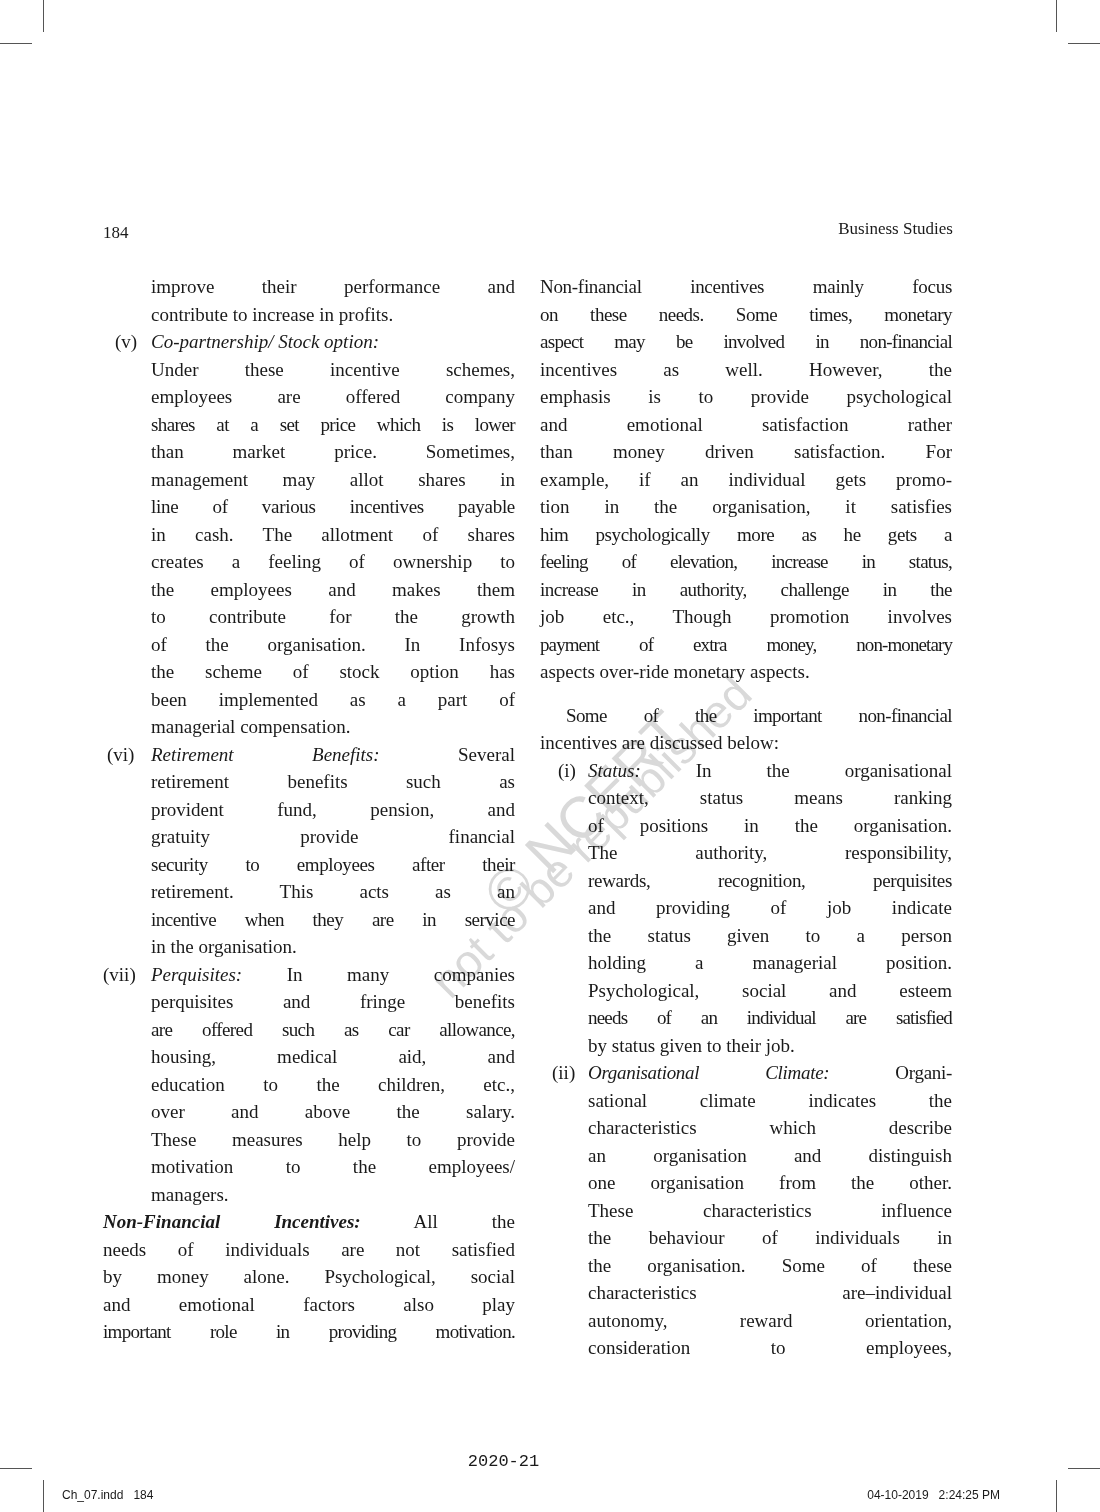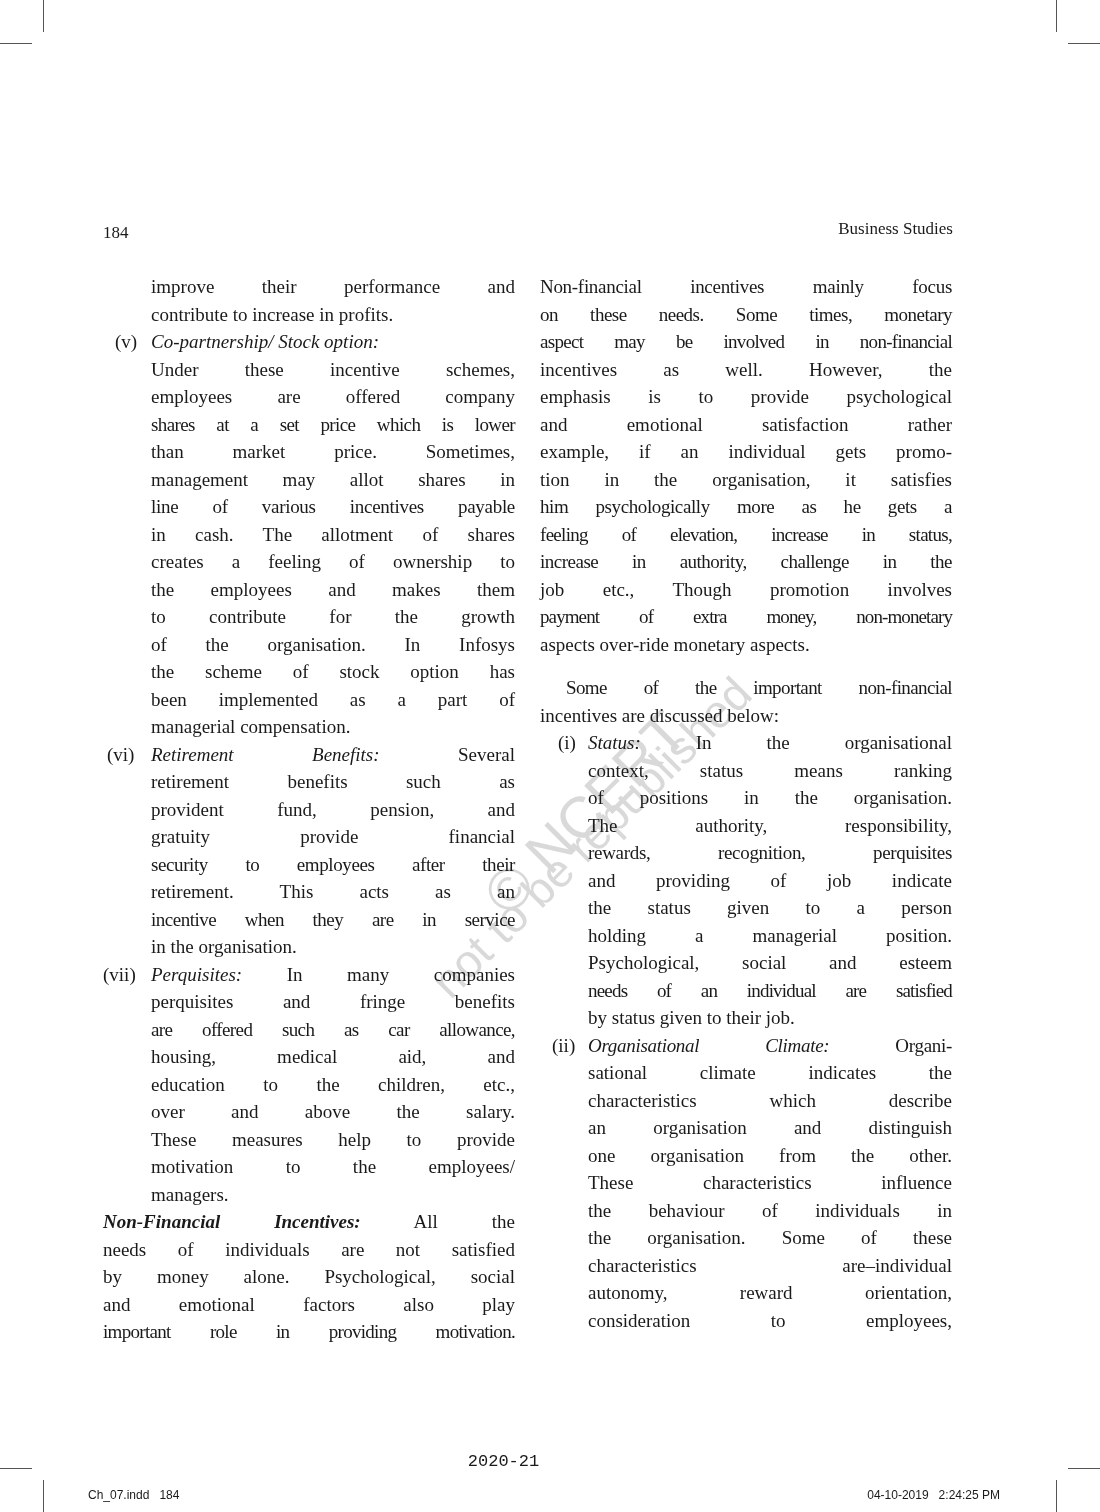--- a/index.html
+++ b/index.html
@@ -111,20 +111,21 @@
 </div>
 
 <div class="col right">
   <div>
     <span class="line" style="letter-spacing:-0.3px;">Non-financial incentives mainly focus</span>
     <span class="line" style="letter-spacing:-0.5px;">on these needs. Some times, monetary</span>
     <span class="line" style="letter-spacing:-0.7px;">aspect may be involved in non-financial</span>
     <span class="line">incentives as well. However, the</span>
     <span class="line">emphasis is to provide psychological</span>
     <span class="line">and emotional satisfaction rather</span>
+    <span class="line">than money driven satisfaction. For</span>
     <span class="line">example, if an individual gets promo-</span>
     <span class="line">tion in the organisation, it satisfies</span>
     <span class="line" style="letter-spacing:-0.4px;">him psychologically more as he gets a</span>
     <span class="line" style="letter-spacing:-0.7px;">feeling of elevation, increase in status,</span>
     <span class="line" style="letter-spacing:-0.5px;">increase in authority, challenge in the</span>
     <span class="line">job etc., Though promotion involves</span>
     <span class="line" style="letter-spacing:-0.9px;">payment of extra money, non-monetary</span>
     <span class="line last">aspects over-ride monetary aspects.</span>
   </div>
   <div>
@@ -161,14 +162,14 @@
       <span class="line">the behaviour of individuals in</span>
       <span class="line">the organisation. Some of these</span>
       <span class="line">characteristics are–individual</span>
       <span class="line">autonomy, reward orientation,</span>
       <span class="line">consideration to employees,</span>
     </span>
   </div>
 </div>
 
 <div class="footer-year">2020-21</div>
-<div class="slug-left" style="white-space:pre;margin-left:26px;">Ch_07.indd   184</div>
+<div class="slug-left" style="white-space:pre;">Ch_07.indd   184</div>
 <div class="slug-right" style="white-space:pre;">04-10-2019   2:24:25 PM</div>
 
 </body></html>

